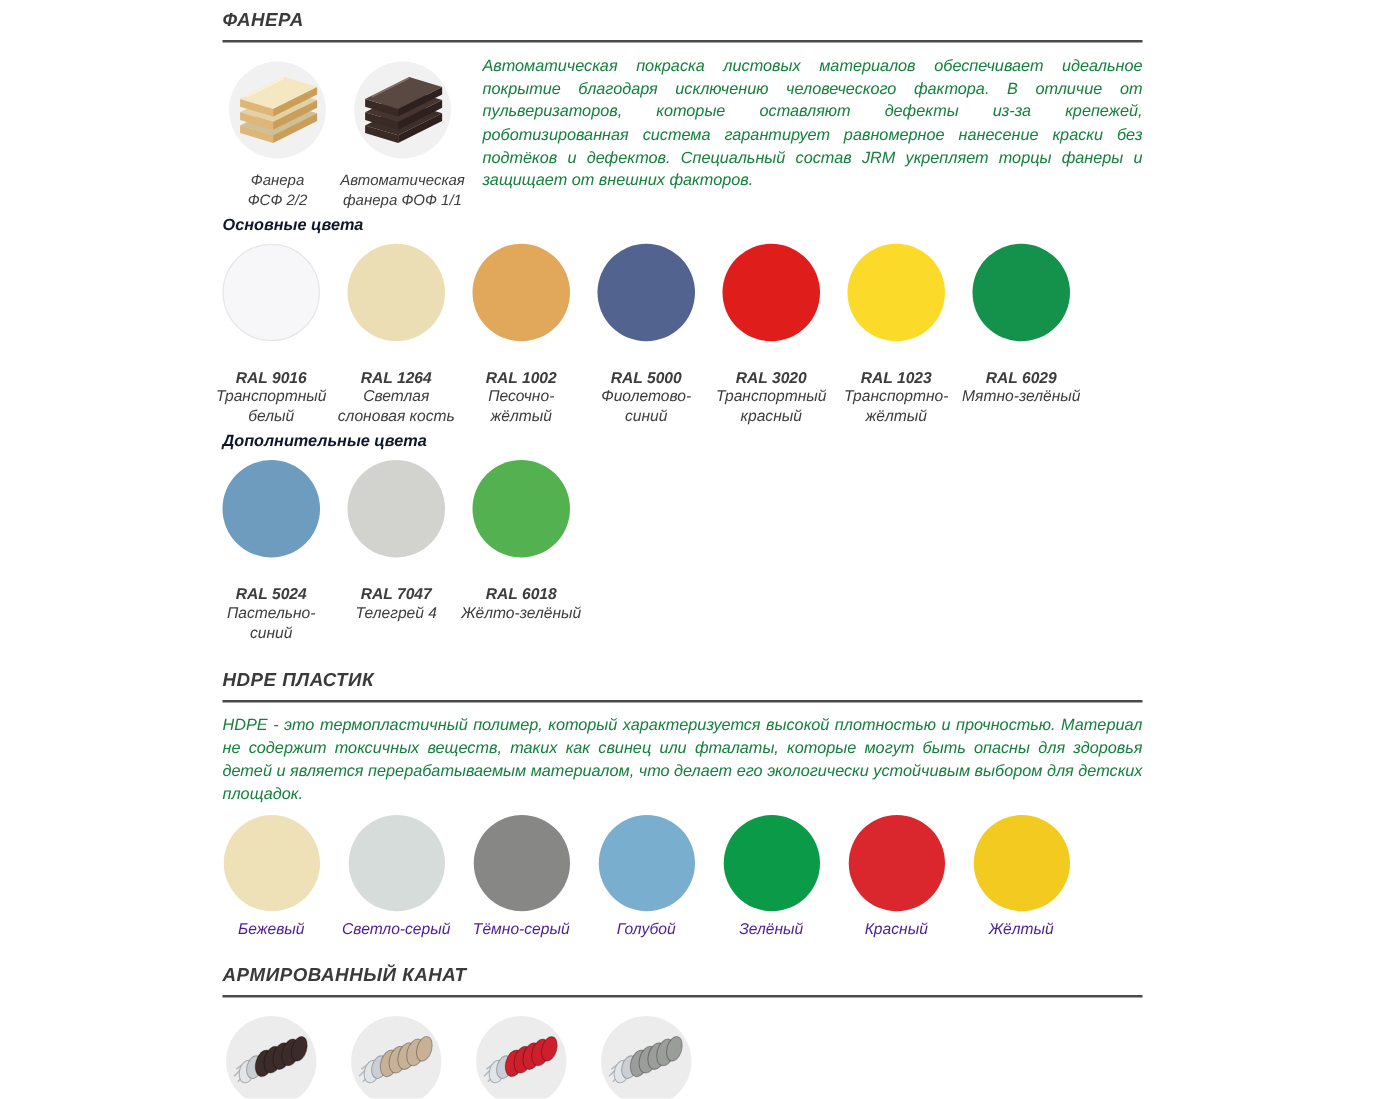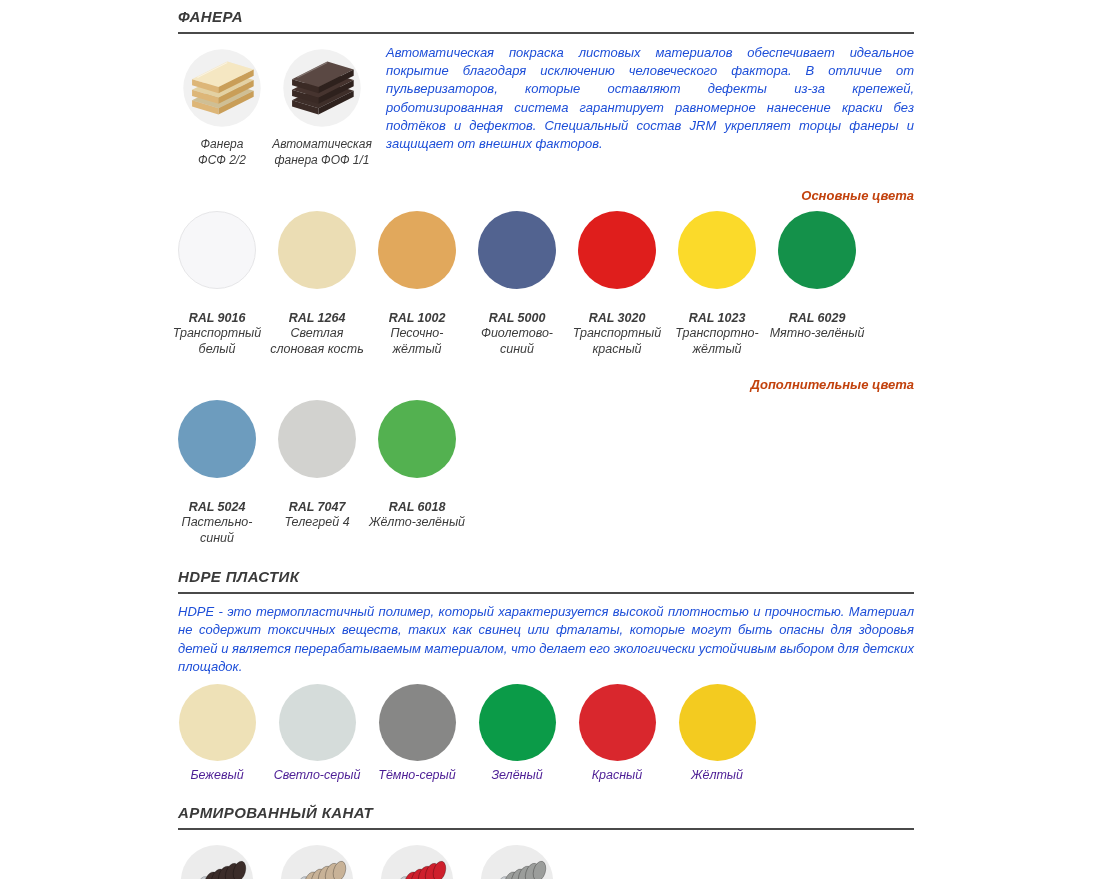--- a/index.html
+++ b/index.html
@@ -11,32 +11,32 @@
     -webkit-font-smoothing:antialiased;
   }
   .content { position:absolute; left:178px; top:8px; width:736px;font-style:italic; }
 
   .sec-title {
     font-size:15px; font-weight:700; color:#3a3a3a; letter-spacing:.4px;
     margin:0; padding-bottom:7px; border-bottom:2px solid #4a4a4a;
   }
 
   .desc {
-    font-size:13px; color:#1d4ed8; line-height:1.4; text-align:justify; margin:0;
+    font-size:13px; color:#15803d; line-height:1.4; text-align:justify; margin:0;
   }
 
   
   .plywood-row { display:flex; align-items:flex-start; margin-top:10px; }
   .samples { display:flex; width:200px; flex:none; margin-left:-6px; }
   .sample { width:100px; flex:none; margin:0; text-align:center; }
   .sample svg { display:block; margin:0 auto; }
   .sample-cap { font-size:12px; color:#3c3c3c; line-height:1.3; margin-top:5px; }
   .plywood-row .desc { flex:1; margin-left:14px; }
 
-  .group-title { font-size:13px; font-weight:700; color:#c2410c; margin-top:20px;text-align:right; }
+  .group-title { font-size:13px; font-weight:700; color:#0f172a; margin-top:4px; }
 
   
   .swatch-row { display:flex; margin-left:-11px; }
   .cell { width:100px; flex:none; text-align:center; }
   .circle {
     width:78px; height:78px; border-radius:50%;
     margin:8px auto 7px; background:#ccc;
   }
   .circle.ring { border:1px solid #e6e6e8; }
   .code { font-size:12.5px; font-weight:700; color:#3c3c3c;margin-top:22px; }
@@ -191,20 +191,24 @@
         </div>
         <div class="cell">
           <div class="circle" style="background: rgb(213, 220, 218);"></div>
           <div class="sname">Светло-серый</div>
         </div>
         <div class="cell">
           <div class="circle" style="background: rgb(135, 135, 134);"></div>
           <div class="sname">Тёмно-серый</div>
         </div>
         <div class="cell">
+          <div class="circle" style="background: rgb(122, 174, 207);"></div>
+          <div class="sname">Голубой</div>
+        </div>
+        <div class="cell">
           <div class="circle" style="background: rgb(11, 155, 72);"></div>
           <div class="sname">Зелёный</div>
         </div>
         <div class="cell">
           <div class="circle" style="background: rgb(217, 39, 45);"></div>
           <div class="sname">Красный</div>
         </div>
         <div class="cell">
           <div class="circle" style="background: rgb(243, 203, 32);"></div>
           <div class="sname">Жёлтый</div>

